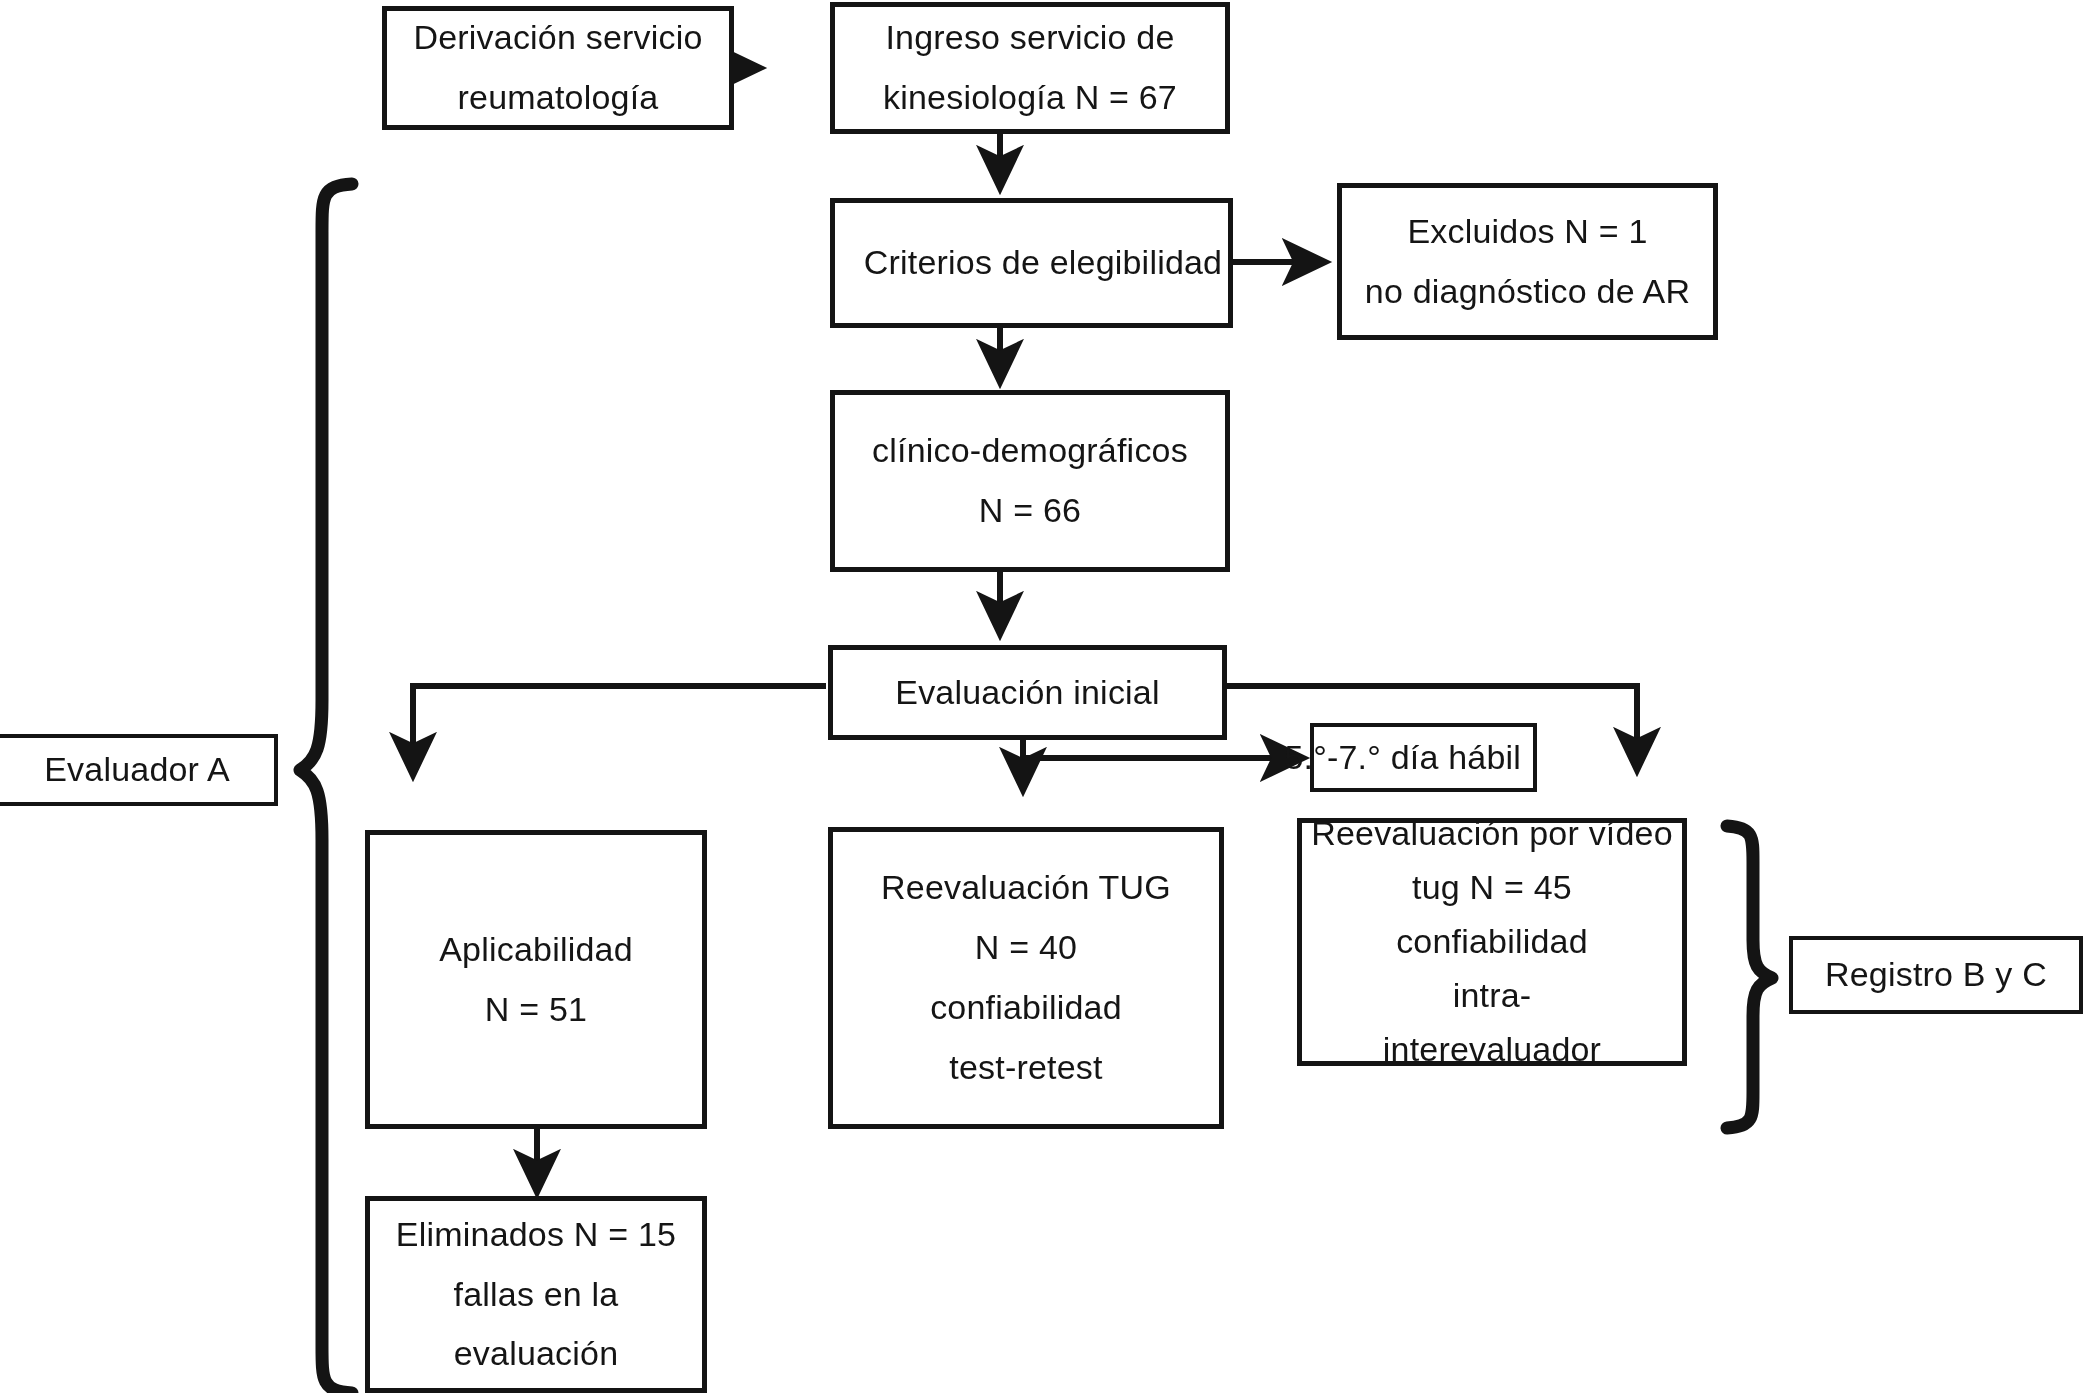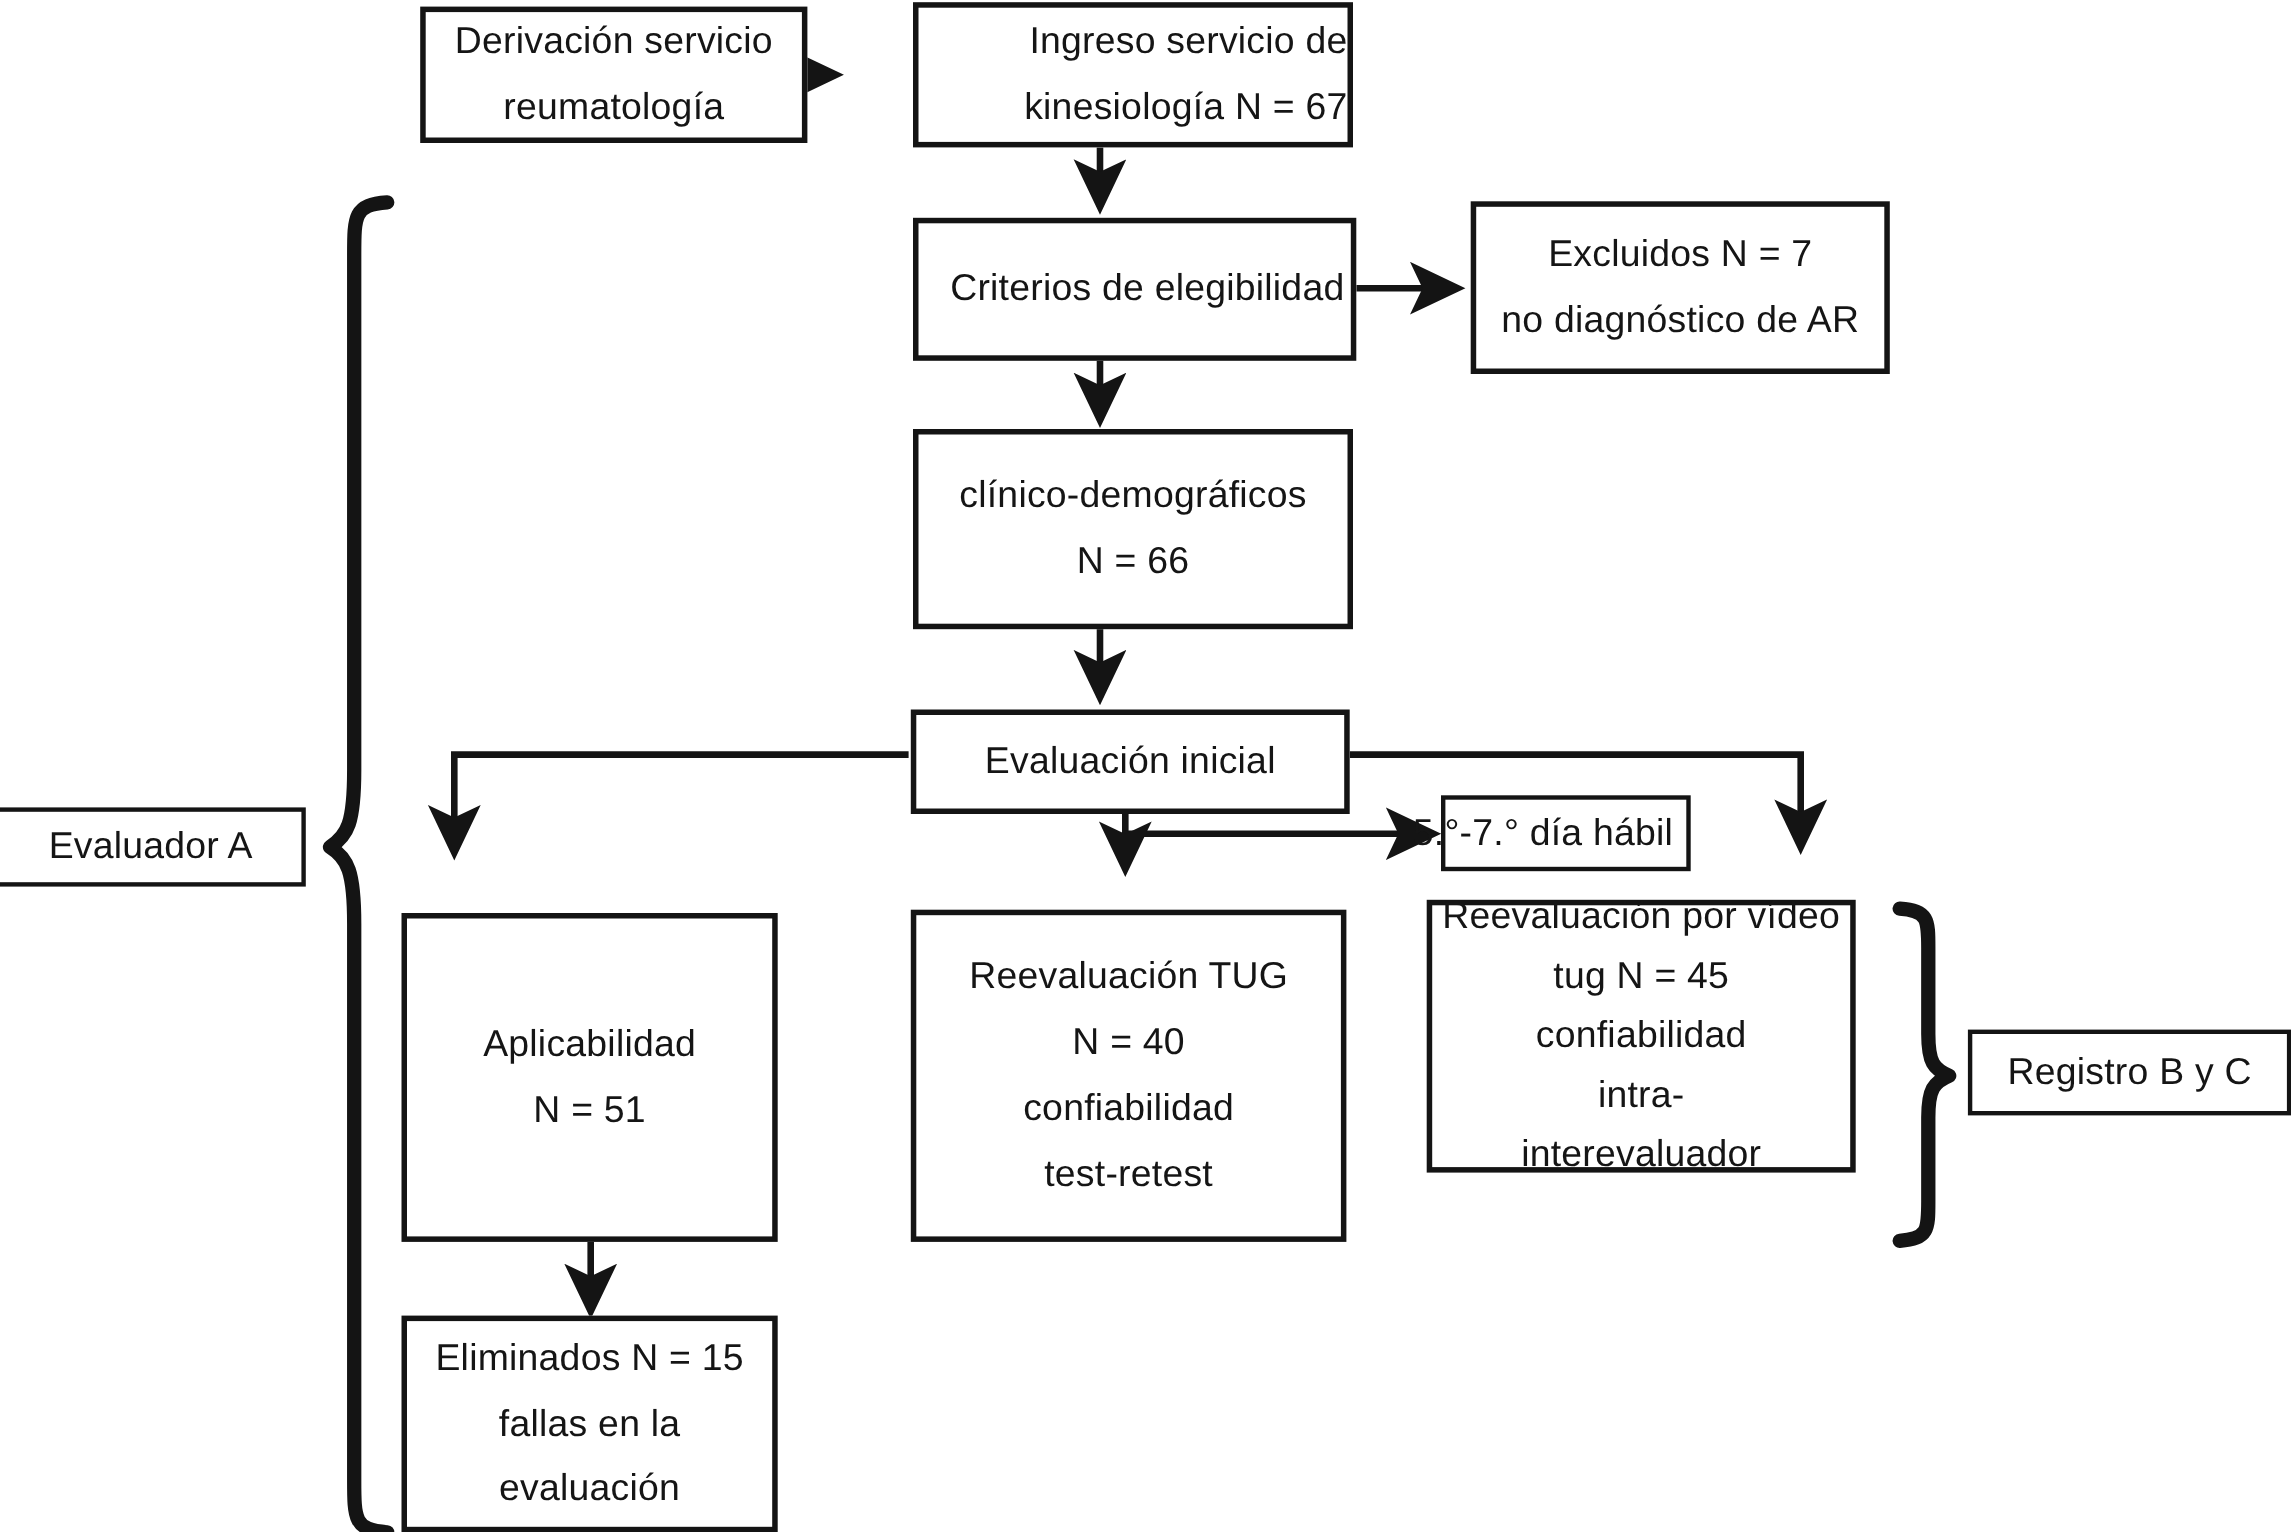--- a/index.html
+++ b/index.html
@@ -108,31 +108,31 @@
              C 1758,984 1753,990 1753,1016
              L 1753,1092
              C 1753,1118 1753,1126 1727,1128" fill="none" stroke="#141414" stroke-width="13" stroke-linecap="round" stroke-linejoin="round"></path>
   </svg>
 
   <div class="node" style="left:382px; top:6px; width:352px; height:124px;">
     <span class="ln">Derivación servicio</span>
     <span class="ln">reumatología</span>
   </div>
 
-  <div class="node" style="left:830px; top:2px; width:400px; height:132px;align-items:flex-end;">
+  <div class="node" style="left:830px; top:2px; width:400px; height:132px;">
     <span class="ln">Ingreso servicio de</span>
     <span class="ln">kinesiología N = 67</span>
   </div>
 
   <div class="node single" style="left:830px; top:198px; width:403px; height:130px;padding-left:35px;">
     <span class="ln">Criterios de elegibilidad</span>
   </div>
 
   <div class="node" style="left:1337px; top:183px; width:381px; height:157px;">
-    <span class="ln">Excluidos N = 7</span>
+    <span class="ln">Excluidos N = 1</span>
     <span class="ln">no diagnóstico de AR</span>
   </div>
 
   <div class="node" style="left:830px; top:390px; width:400px; height:182px;">
     <span class="ln">clínico-demográficos</span>
     <span class="ln">N = 66</span>
   </div>
 
   <div class="node single" style="left:828px; top:645px; width:399px; height:95px;">
     <span class="ln">Evaluación inicial</span>

